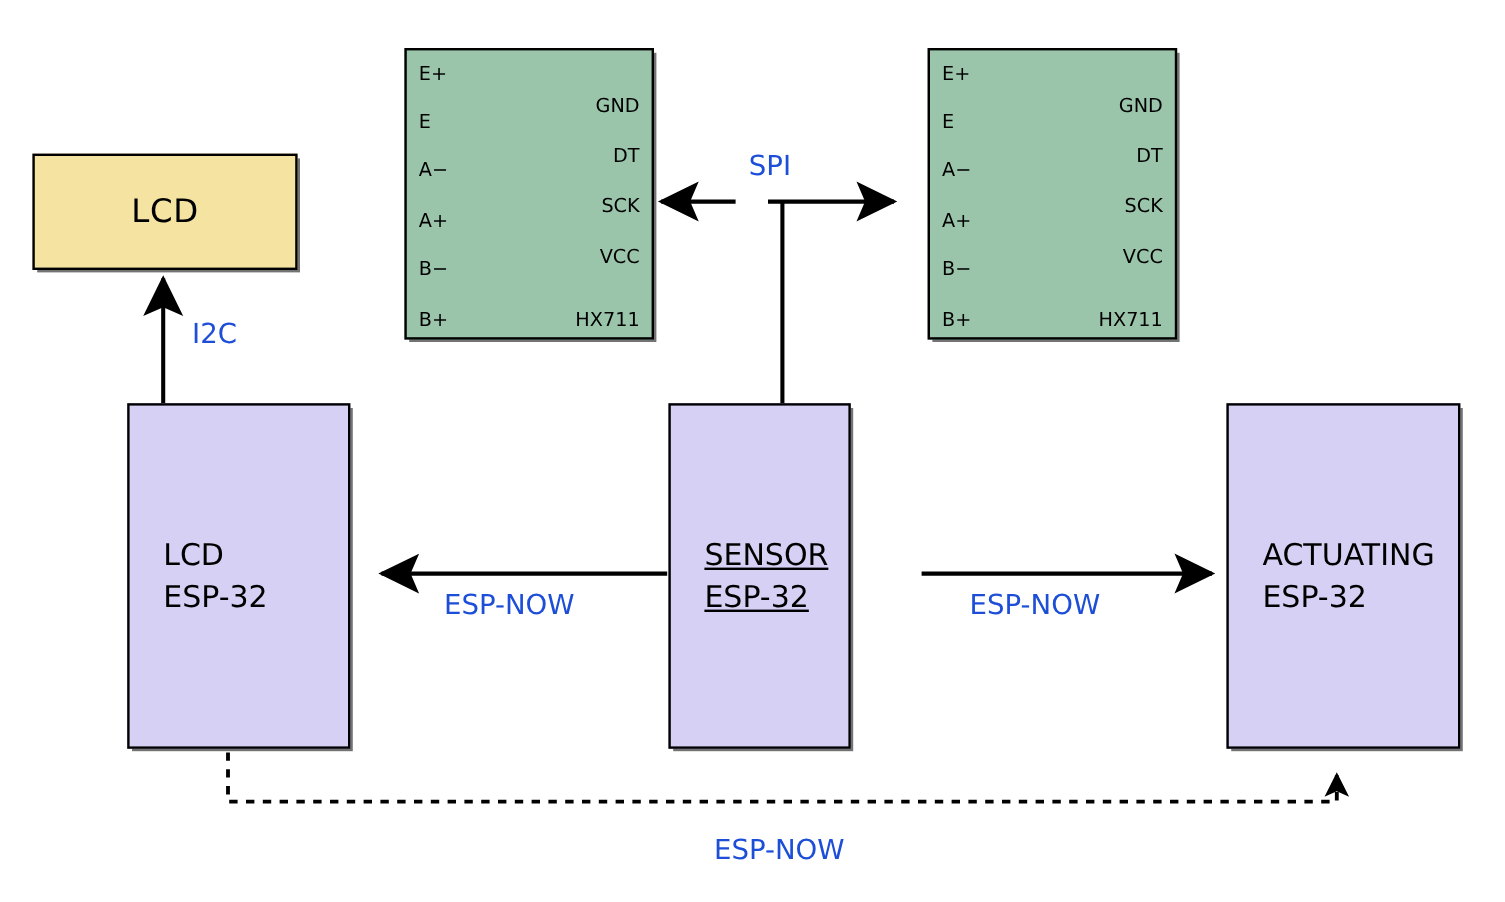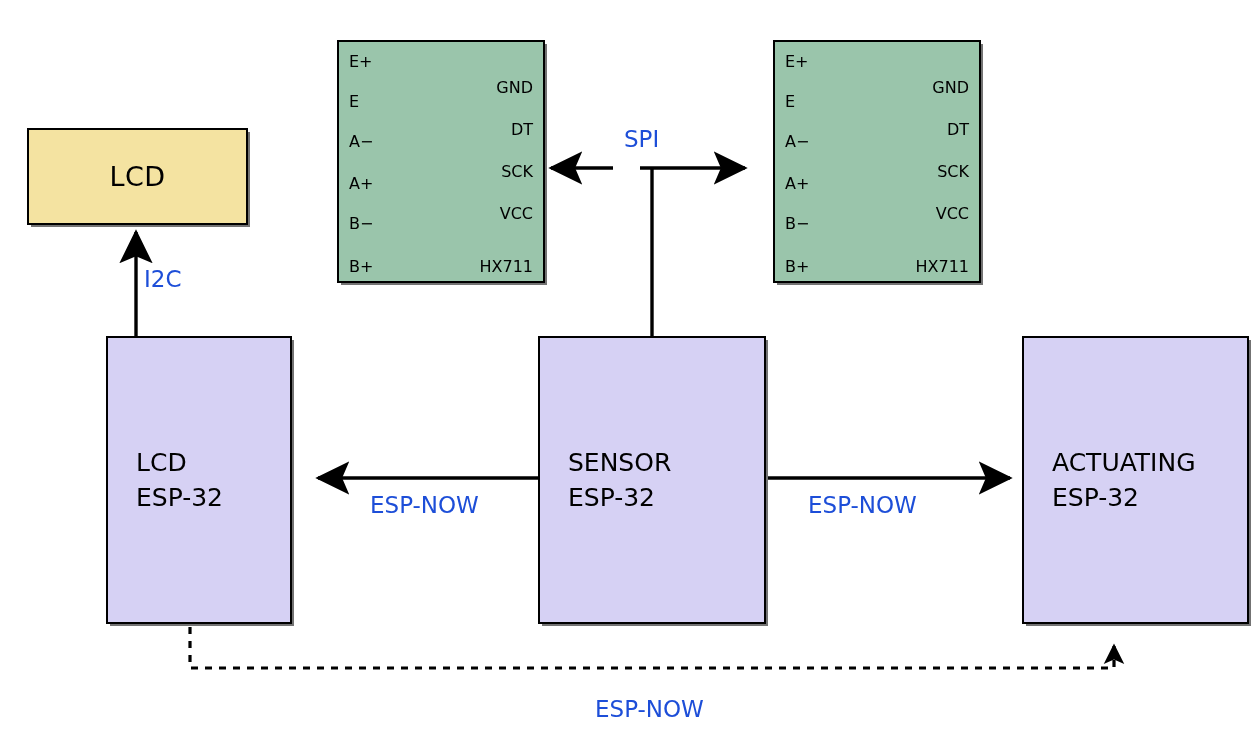--- a/index.html
+++ b/index.html
@@ -133,31 +133,31 @@
     <span class="pin pin-right" style="top:120px;">SCK</span>
     <span class="pin pin-right" style="top:162px;">VCC</span>
     <span class="pin pin-right" style="top:215px;">HX711</span>
   </div>
 
   <div class="node node-esp" style="left:106px; top:336px; width:186px; height:288px;">
     <span class="esp-line">LCD</span>
     <span class="esp-line">ESP-32</span>
   </div>
 
-  <div class="node node-esp" style="left:538px; top:336px; width:228px; height:288px;">
+  <div class="node node-esp" style="left:557px; top:336px; width:152px; height:288px;text-decoration:underline;">
     <span class="esp-line">SENSOR</span>
     <span class="esp-line">ESP-32</span>
   </div>
 
-  <div class="node node-esp" style="left:1022px; top:336px; width:227px; height:288px;">
+  <div class="node node-esp" style="left:1022px; top:336px; width:195px; height:288px;">
     <span class="esp-line">ACTUATING</span>
     <span class="esp-line">ESP-32</span>
   </div>
 
-  <span class="edge-label" style="left:144px; top:266px;">I2C</span>
+  <span class="edge-label" style="left:160px; top:266px;">I2C</span>
 
   <span class="edge-label" style="left:624px; top:126px;">SPI</span>
 
   <span class="edge-label" style="left:370px; top:492px;">ESP-NOW</span>
 
   <span class="edge-label" style="left:808px; top:492px;">ESP-NOW</span>
 
   <span class="edge-label" style="left:595px; top:696px;">ESP-NOW</span>
 
 </div>

